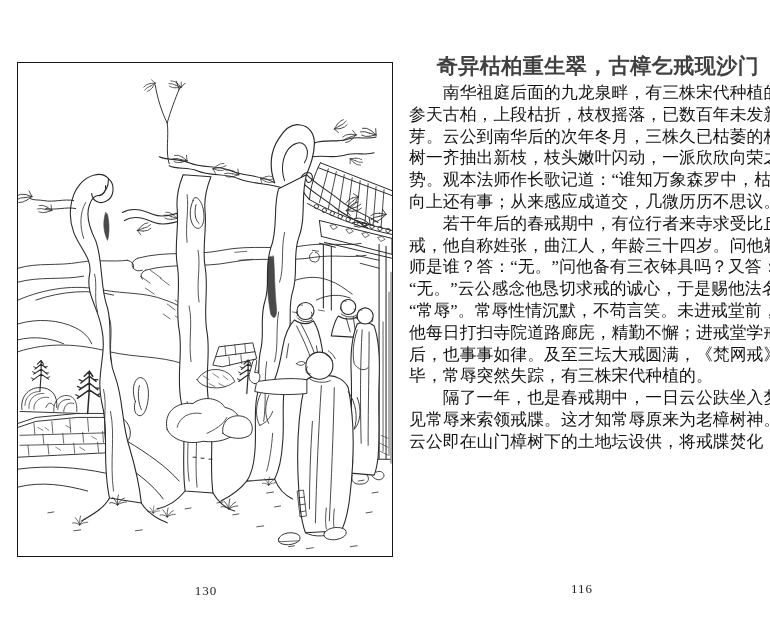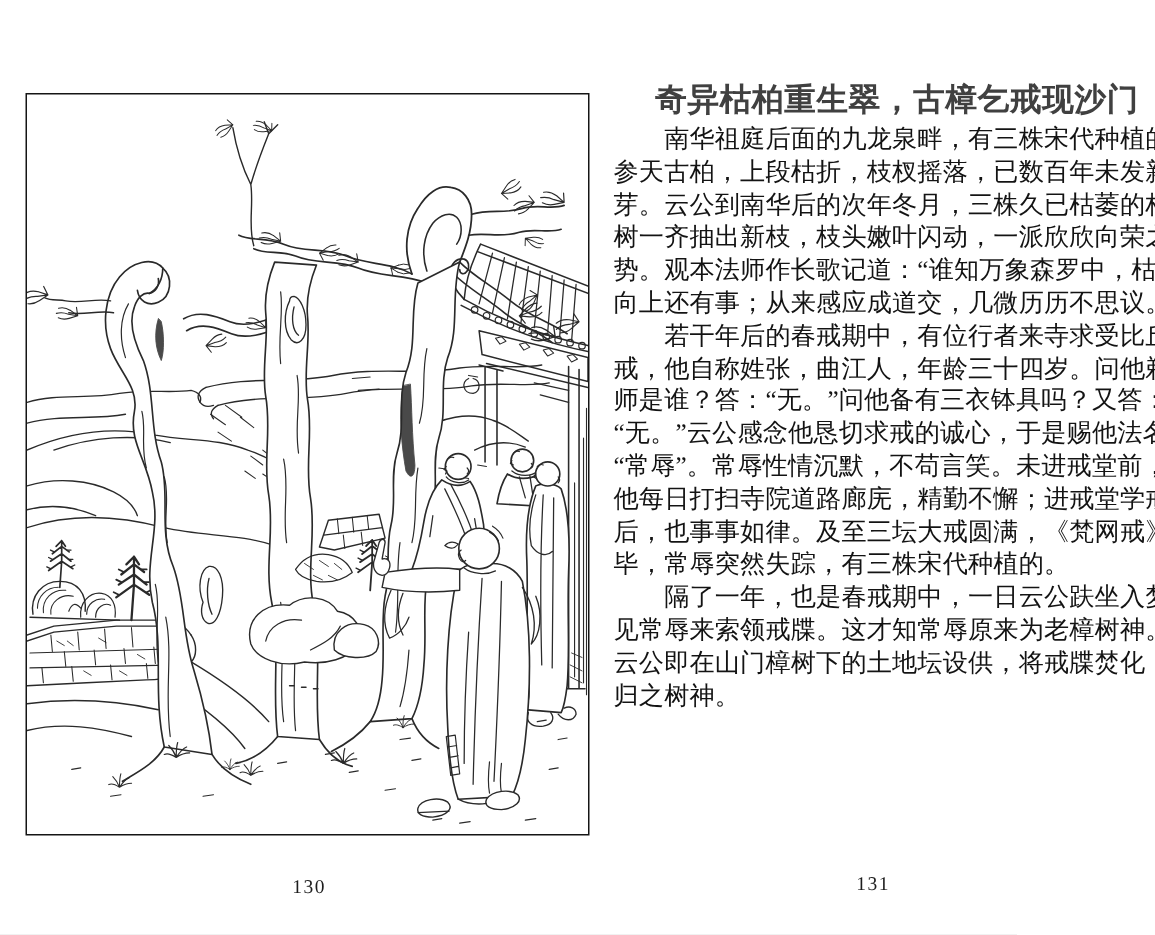--- a/index.html
+++ b/index.html
@@ -245,18 +245,17 @@
         <div class="text-line">戒，他自称姓张，曲江人，年龄三十四岁。问他剃度</div>
         <div class="text-line">师是谁？答：“无。”问他备有三衣钵具吗？又答：</div>
         <div class="text-line">“无。”云公感念他恳切求戒的诚心，于是赐他法名</div>
         <div class="text-line">“常辱”。常辱性情沉默，不苟言笑。未进戒堂前，</div>
         <div class="text-line">他每日打扫寺院道路廊庑，精勤不懈；进戒堂学戒</div>
         <div class="text-line">后，也事事如律。及至三坛大戒圆满，《梵网戒》授</div>
         <div class="text-line">毕，常辱突然失踪，有三株宋代种植的。</div>
         <div class="text-line">　　隔了一年，也是春戒期中，一日云公趺坐入梦，</div>
         <div class="text-line">见常辱来索领戒牒。这才知常辱原来为老樟树神。</div>
         <div class="text-line">云公即在山门樟树下的土地坛设供，将戒牒焚化，</div>
-        <div class="text-line">归之树神。</div>
       </div>
-    <div class="pageno pageno-right">131</div>
+    <div class="pageno pageno-right">116</div>
   </div>
 
 </div>
 
 </body></html>

